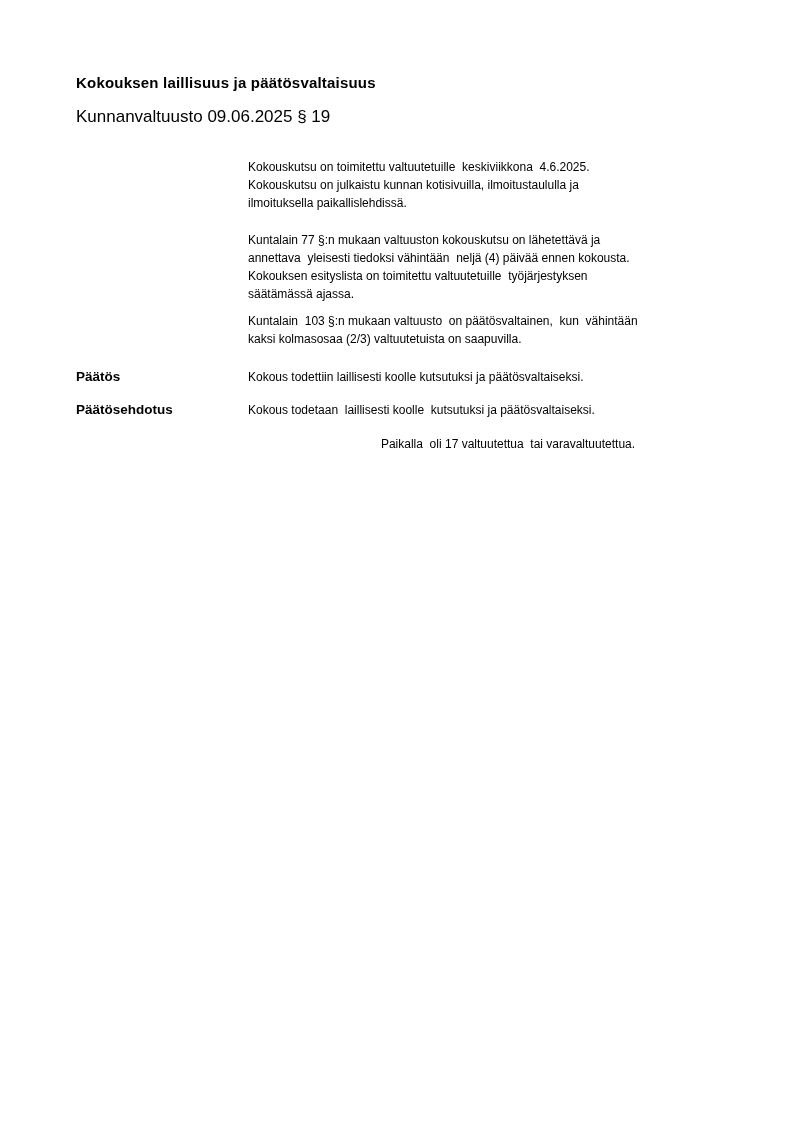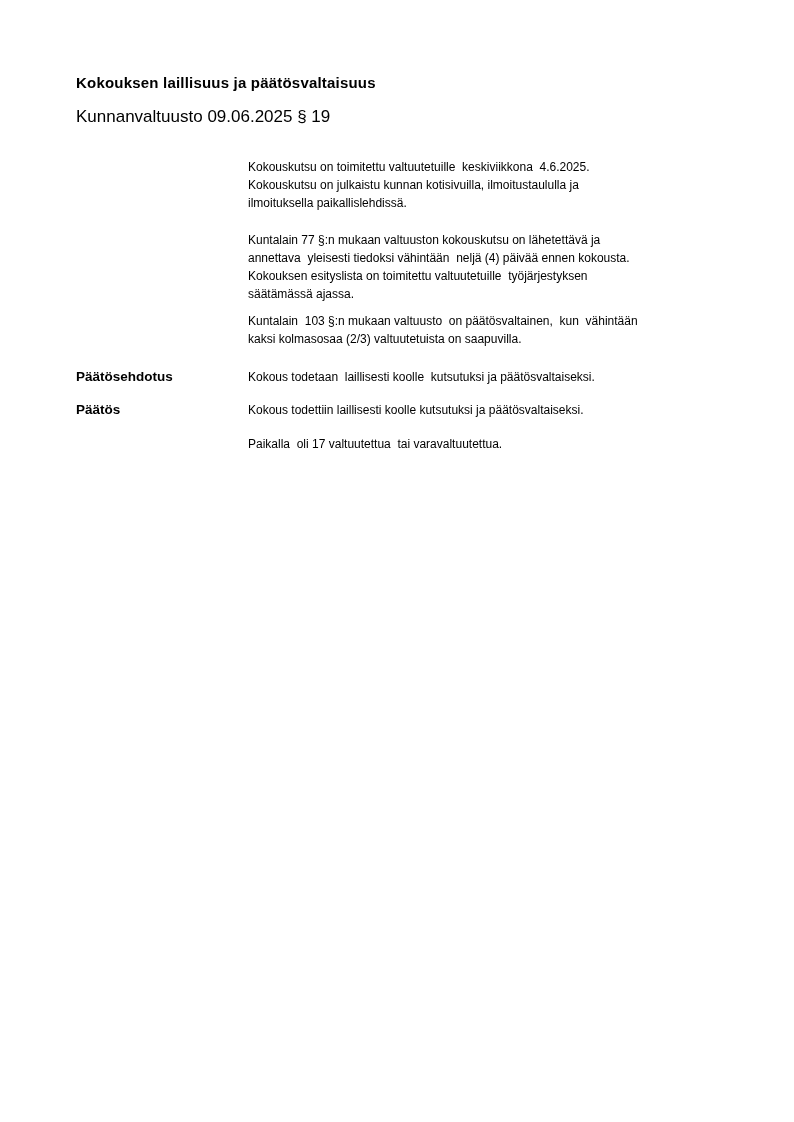--- a/index.html
+++ b/index.html
@@ -51,21 +51,21 @@
     width: 520px;
     font-size: 12px;
     line-height: 18px;
     white-space: pre-wrap;
   }
   .s0 { margin-bottom: 19px; }
   .s1 { margin-bottom: 9px; }
   .s2 { margin-bottom: 20px; }
   .s3 { margin-bottom: 15px; }
   .s4 { margin-bottom: 15px; }
-  .s5 { margin-bottom: 0; }
+  .s5 { margin-bottom: 0; text-align: center; }
 </style>
 </head>
 <body>
 
 <div class="page">
 
   <h1 class="doc-title">Kokouksen laillisuus ja päätösvaltaisuus</h1>
 
   <p class="doc-subtitle">Kunnanvaltuusto 09.06.2025 § 19</p>
 
@@ -85,28 +85,28 @@
 Kokouksen esityslista on toimitettu valtuutetuille  työjärjestyksen
 säätämässä ajassa.</div>
     </div>
 
     <div class="row s2">
       <div class="label"></div>
       <div class="text">Kuntalain  103 §:n mukaan valtuusto  on päätösvaltainen,  kun  vähintään
 kaksi kolmasosaa (2/3) valtuutetuista on saapuvilla.</div>
     </div>
 
+    <div class="row s4">
+      <div class="label">Päätös</div>
+      <div class="text">Kokous todettiin laillisesti koolle kutsutuksi ja päätösvaltaiseksi.</div>
+    </div>
+
     <div class="row s3">
       <div class="label">Päätösehdotus</div>
       <div class="text">Kokous todetaan  laillisesti koolle  kutsutuksi ja päätösvaltaiseksi.</div>
-    </div>
-
-    <div class="row s4">
-      <div class="label">Päätös</div>
-      <div class="text">Kokous todettiin laillisesti koolle kutsutuksi ja päätösvaltaiseksi.</div>
     </div>
 
     <div class="row s5">
       <div class="label"></div>
       <div class="text">Paikalla  oli 17 valtuutettua  tai varavaltuutettua.</div>
     </div>
 
   </div>
 </div>
 

